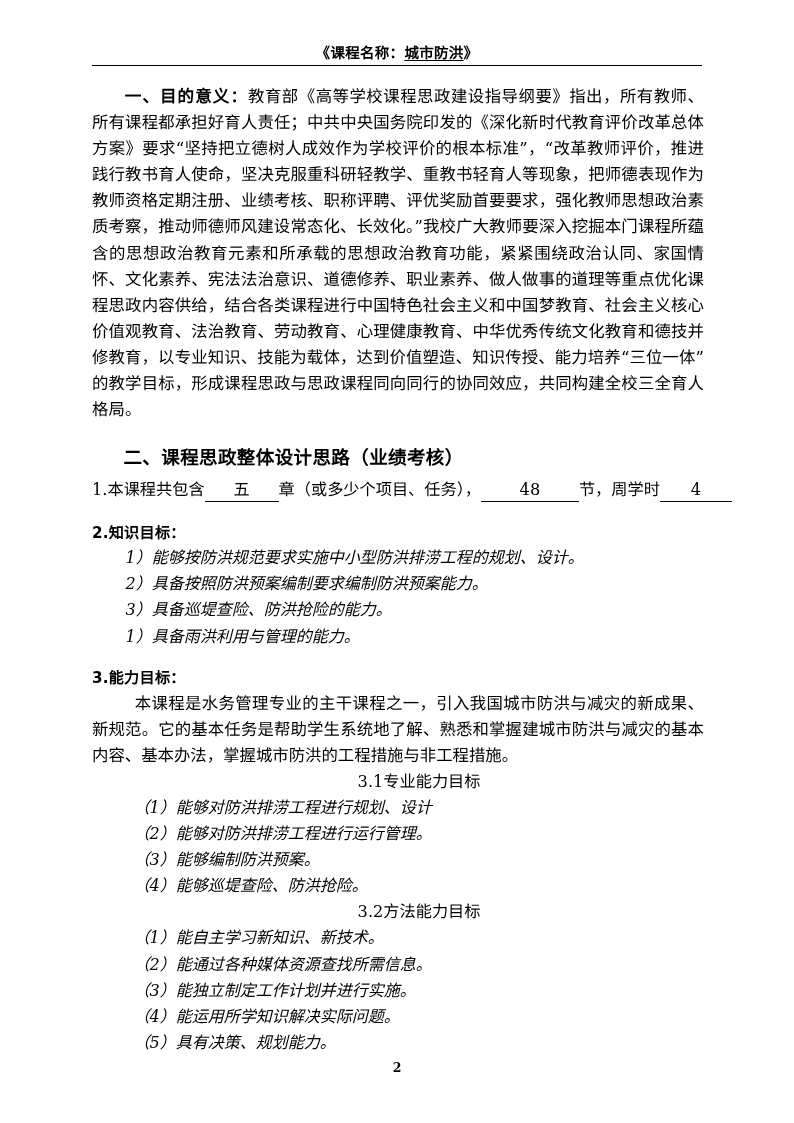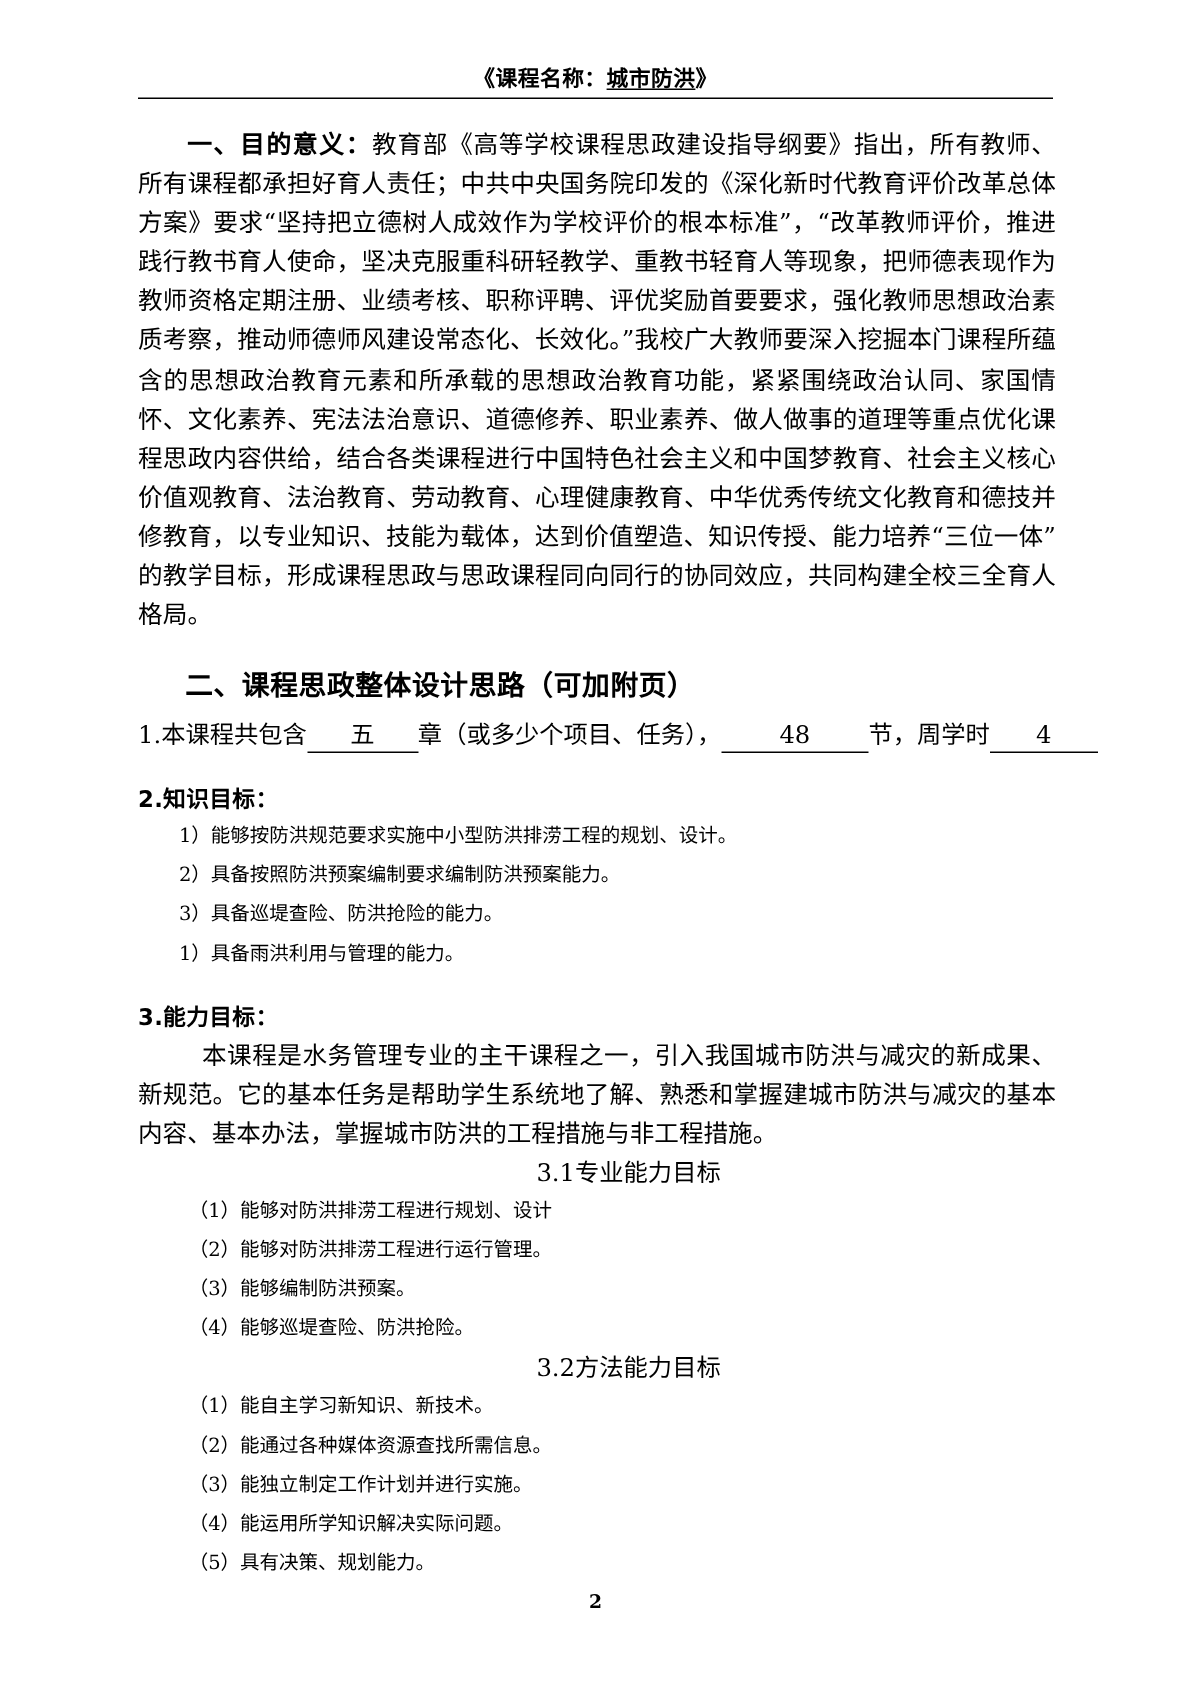--- a/index.html
+++ b/index.html
@@ -131,24 +131,25 @@
     font-size: 16.4px;
     line-height: 26.1px;
     text-align: justify;
     text-justify: inter-ideograph;
     text-indent: 2em;
     margin-top: 1px;
   }
   .body-para.extra-indent { text-indent: 2.6em; }
 
   .list-item {
-    font-size: 13px;
+    font-size: 16px;
     line-height: 26.1px;
     padding-left: 2.1em;
     white-space: nowrap;
+    font-style: italic;
   }
   .list-item.deep {
     padding-left: 2.6em;
   }
   .list-sub-heading {
     font-size: 16.2px;
     line-height: 26.1px;
     padding-left: 2.6em;
     white-space: nowrap;
     text-align: center;
@@ -173,21 +174,21 @@
 
   <div class="header-zone">
     <div class="header-title"><span>《课程名称：</span><span class="u">城市防洪</span><span>》</span></div>
     <div class="header-rule"></div>
   </div>
 
   <div class="content">
 
     <p class="para para-indent"><span class="lead-num">一、</span><span class="lead-num">目的意义：</span><span>教育部《高等学校课程思政建设指导纲要》指出，所有教师、所有课程都承担好育人责任；中共中央国务院印发的《深化新时代教育评价改革总体方案》要求“坚持把立德树人成效作为学校评价的根本标准”，“改革教师评价，推进践行教书育人使命，坚决克服重科研轻教学、重教书轻育人等现象，把师德表现作为教师资格定期注册、业绩考核、职称评聘、评优奖励首要要求，强化教师思想政治素质考察，推动师德师风建设常态化、长效化。”我校广大教师要深入挖掘本门课程所蕴含的思想政治教育元素和所承载的思想政治教育功能，紧紧围绕政治认同、家国情怀、文化素养、宪法法治意识、道德修养、职业素养、做人做事的道理等重点优化课程思政内容供给，结合各类课程进行中国特色社会主义和中国梦教育、社会主义核心价值观教育、法治教育、劳动教育、心理健康教育、中华优秀传统文化教育和德技并修教育，以专业知识、技能为载体，达到价值塑造、知识传授、能力培养“三位一体”的教学目标，形成课程思政与思政课程同向同行的协同效应，共同构建全校三全育人格局。</span></p>
 
-    <div class="sec-heading">二、课程思政整体设计思路（可加附页）</div>
+    <div class="sec-heading">二、课程思政整体设计思路（业绩考核）</div>
 
     <div class="fill-line"><span>1.本课程共包含</span><span class="blank blank-ch">五</span><span>章（或多少个项目、任务），</span><span class="blank blank-sec">48</span><span>节，周学时</span><span class="blank blank-wk">4</span></div>
 
     <div class="sub-heading">2.知识目标：</div>
     <div class="list-item">1）能够按防洪规范要求实施中小型防洪排涝工程的规划、设计。</div>
     <div class="list-item">2）具备按照防洪预案编制要求编制防洪预案能力。</div>
     <div class="list-item">3）具备巡堤查险、防洪抢险的能力。</div>
     <div class="list-item">1）具备雨洪利用与管理的能力。</div>
 
     <div class="sub-heading">3.能力目标：</div>

